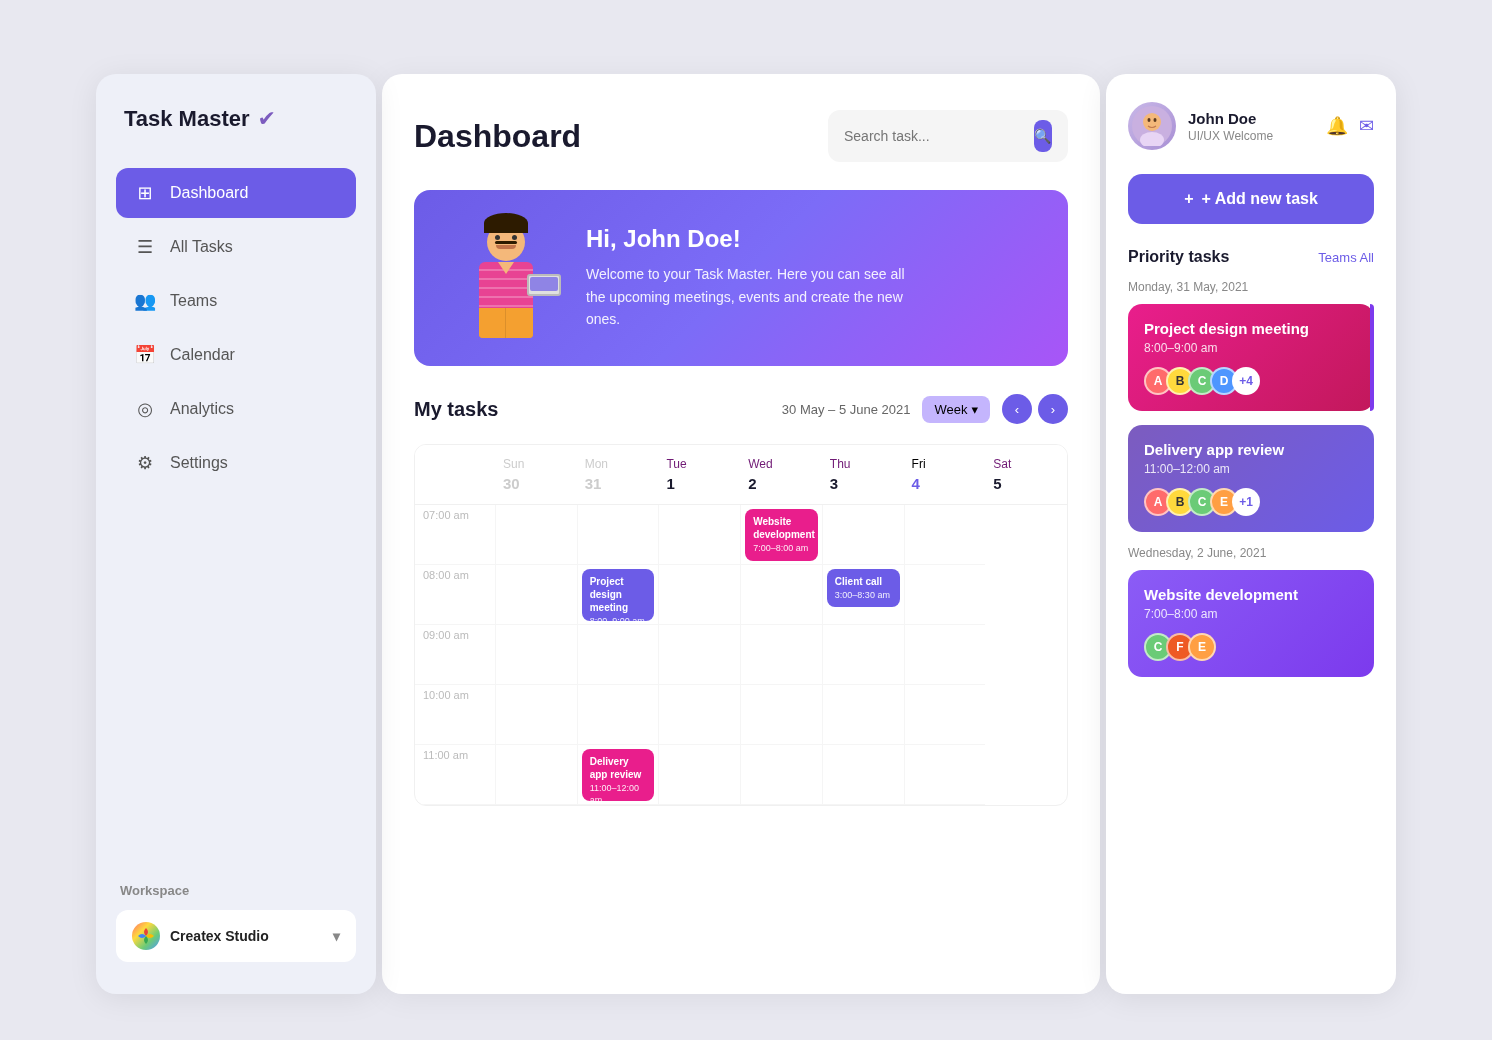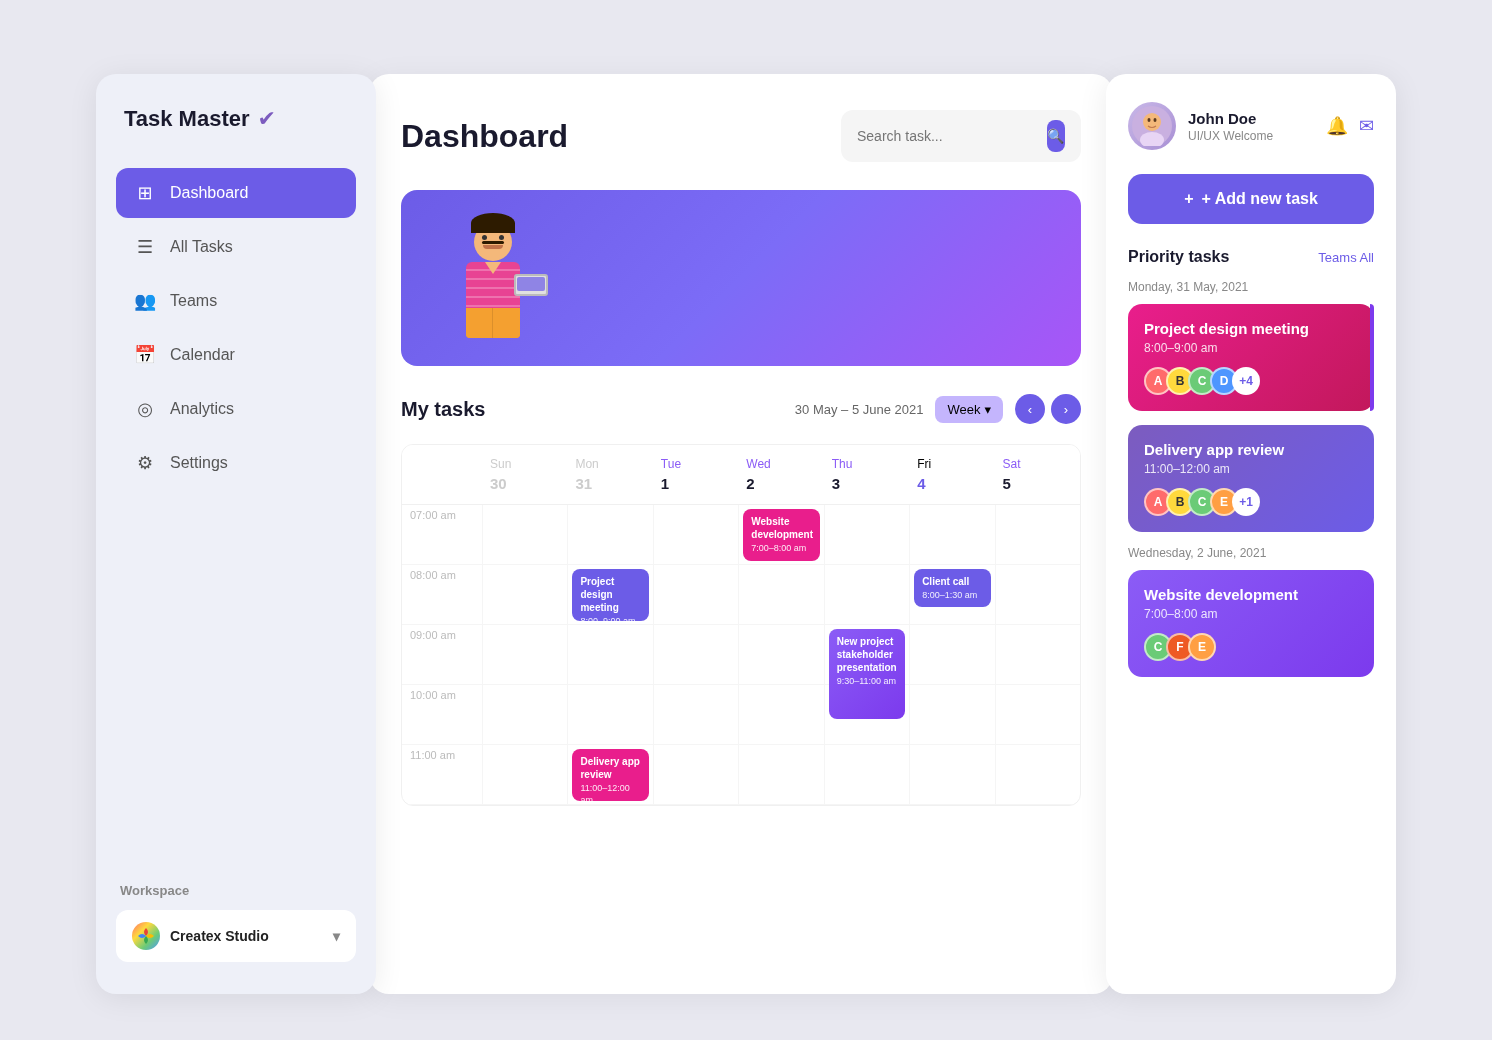--- a/index.html
+++ b/index.html
@@ -11,21 +11,21 @@
       display: flex;
       align-items: center;
       justify-content: center;
       overflow: hidden;
     }
 
     .app-container {
       display: flex;
       width: 1300px;
       height: 920px;
-      gap: 3px;
+      gap: 16px;
       position: relative;
       margin-top: 28px;
     }
 
     
     .sidebar {
       width: 280px;
       background: #eef0f8;
       border-radius: 20px;
       padding: 32px 20px;
@@ -304,21 +304,21 @@
     }
 
     .day-header {
       padding: 12px 8px;
       font-size: 13px;
       color: #888;
     }
 
     .day-header .day-name {
       font-size: 12px;
-      color: #8b5cf6;
+      color: #701a75;
       margin-bottom: 4px;
     }
 
     .day-header .day-num {
       font-size: 15px;
       font-weight: 600;
       color: #444;
     }
 
     .day-header.today .day-num {
@@ -636,20 +636,24 @@
               </div>
             </div>
 
             <div style="width:54px;height:30px;background:#f4a030;border-radius:0 0 4px 4px;margin:0 auto;display:flex;">
               <div style="width:27px;height:30px;background:#f4a030;border-right:1px solid rgba(0,0,0,0.1);border-radius:0 0 0 4px;"></div>
               <div style="width:27px;height:30px;background:#f4a030;border-radius:0 0 4px 0;"></div>
             </div>
           </div>
         </div>
       </div>
+      <div class="banner-content">
+        <div class="banner-greeting">Hi, John Doe!</div>
+        <div class="banner-desc">Welcome to your Task Master. Here you can see all the upcoming meetings, events and create the new ones.</div>
+      </div>
     </div>
 
     <div class="tasks-section">
       <div class="tasks-header">
         <span class="tasks-title">My tasks</span>
         <div class="tasks-controls">
           <span class="date-range">30 May – 5 June 2021</span>
           <button class="week-selector">
             <span>Week</span>
             <span>▾</span>
@@ -749,40 +753,27 @@
                 <div class="task-time">7:00–8:00 am</div>
               </div>
             </div>
             <div class="day-cell"></div>
             <div class="day-cell"></div>
             <div class="day-cell"></div>
             <div class="day-cell"></div>
 
           </div>
 
-          <div class="day-column" style="position:relative;">
-            <div class="day-cell"></div>
-            <div class="day-cell"></div>
-            <div class="day-cell" style="position:relative;">
-              <div class="task-block task-purple" style="top:4px;height:90px;background:linear-gradient(135deg,#8b5cf6,#7c3aed);">
-                New project stakeholder presentation
-                <div class="task-time">9:30–11:00 am</div>
-              </div>
-            </div>
-            <div class="day-cell"></div>
-            <div class="day-cell"></div>
-
-          </div>
 
           <div class="day-column" style="position:relative;">
             <div class="day-cell"></div>
             <div class="day-cell" style="position:relative;">
               <div class="task-block task-violet" style="top:4px;height:38px;">
                 Client call
-                <div class="task-time">8:00–1:30 am</div>
+                <div class="task-time">3:00–8:30 am</div>
               </div>
             </div>
             <div class="day-cell"></div>
             <div class="day-cell"></div>
             <div class="day-cell"></div>
 
           </div>
 
           <div class="day-column">
             <div class="day-cell"></div>

